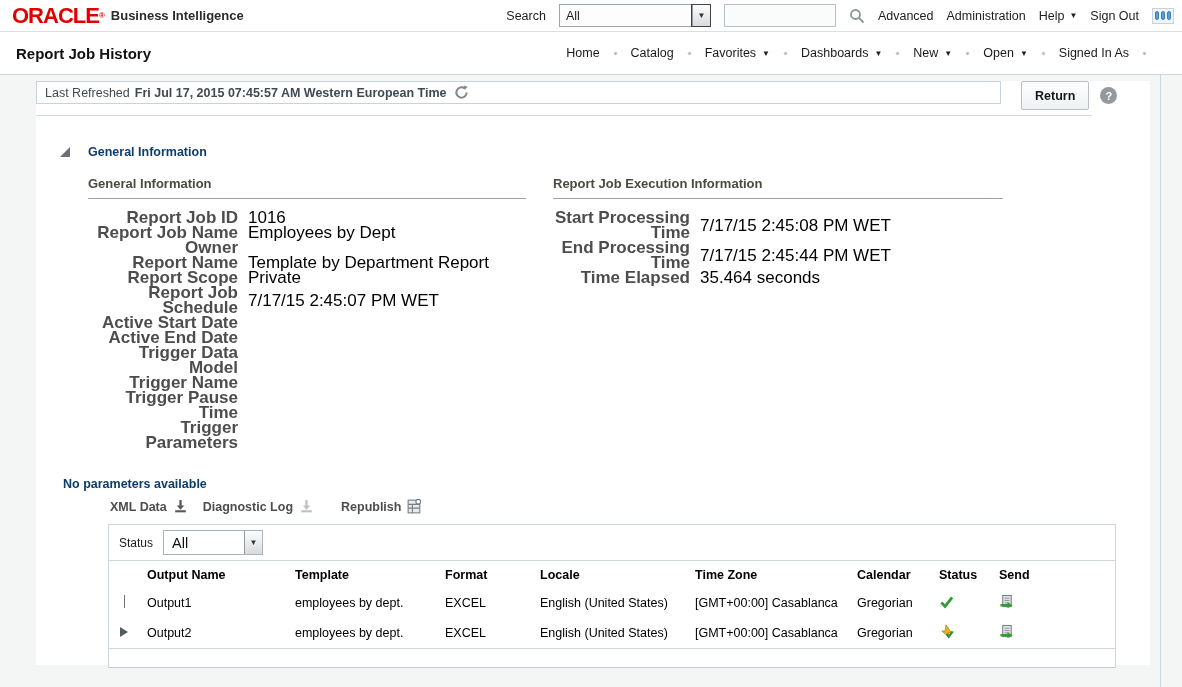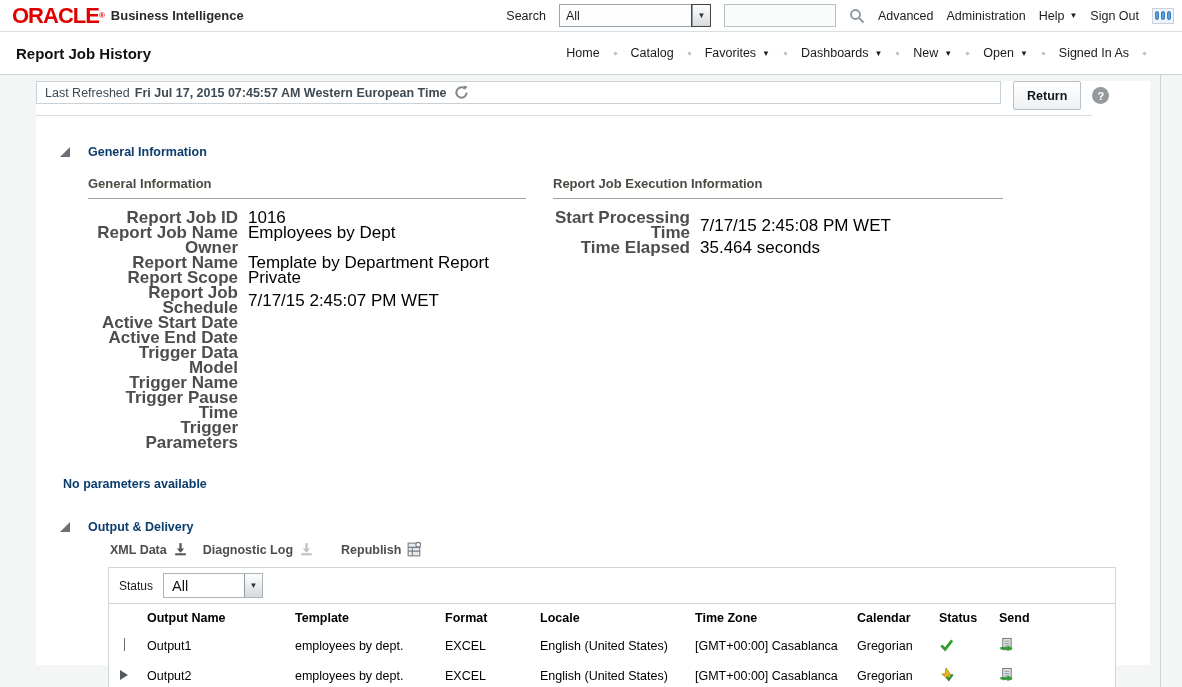--- a/index.html
+++ b/index.html
@@ -33,21 +33,21 @@
 
   
   .page { position:relative; height:612px; background:#f4f5f5; padding-top:6px; }
   .right-divider { position:absolute; top:0; bottom:0; left:1160px; width:1px; background:#ccd6dd; }
   .panel { position:relative; margin-left:36px; width:1114px; height:584px; background:#fff; }
 
   .refresh-row { display:flex; align-items:flex-start; }
   .refresh-strip { flex:0 0 965px; height:23px; border:1px solid #c9d2d9; display:flex; align-items:center; padding:0 8px; color:#3f4a52; gap:5px; font-size:12.5px; }
   .refresh-strip b { color:#3f4a52; }
   .refresh-icon { width:15px; height:15px; margin-left:3px; }
-  .return-btn { margin-left:12px; height:29px; padding:0 13px; font-weight:bold; font-size:12.5px; border:1px solid #b7c0c7; border-radius:2px; background:linear-gradient(#ffffff,#eef1f3); color:#15181b; cursor:pointer; font-family:inherit; }
+  .return-btn { margin-left:20px; height:29px; padding:0 13px; font-weight:bold; font-size:12.5px; border:1px solid #b7c0c7; border-radius:2px; background:linear-gradient(#ffffff,#eef1f3); color:#15181b; cursor:pointer; font-family:inherit; }
   .help-circle { width:17px; height:17px; border-radius:50%; background:#9096999c; background:#93999d; color:#fff; font-weight:bold; font-size:11px; display:flex; align-items:center; justify-content:center; margin:6px 0 0 11px; }
   .top-divider { width:1056px; border-bottom:1px solid #d6dbe0; margin-top:5px; }
 
   .section-head { display:flex; align-items:center; margin:29px 0 0 24px; }
   .tri { width:10px; height:10px; margin-right:18px; }
   .section-title { color:#0b3d6d; font-weight:bold; font-size:12.5px; }
 
   .cols { display:flex; margin-top:17px; }
   .col-left  { width:438px; margin-left:52px; }
   .col-right { width:450px; margin-left:27px; }
@@ -234,34 +234,32 @@
           </div>
       </div>
 
       <div class="col-right">
         <div class="subhead">Report Job Execution Information</div>
         <div class="field-row">
             <span class="f-label">Start Processing Time</span>
             <span class="f-value">7/17/15 2:45:08 PM WET</span>
           </div>
         <div class="field-row">
+            <span class="f-label">End Processing Time</span>
+            <span class="f-value">7/17/15 2:45:44 PM WET</span>
+          </div>
+        <div class="field-row">
             <span class="f-label">Time Elapsed</span>
             <span class="f-value">35.464 seconds</span>
           </div>
       </div>
     </div>
 
     <div class="no-params">No parameters available</div>
 
-    <div class="section-head">
-      <svg class="tri" viewBox="0 0 10 10">
-          <polygon points="10,0 10,10 0,10" fill="#6a7075"></polygon>
-        </svg>
-      <span class="section-title">Output &amp; Delivery</span>
-    </div>
 
     <div class="toolbar">
       <span class="tool">
         <span>XML Data</span>
         <svg class="tool-icon" viewBox="0 0 16 16">
           <path d="M8 2 v6" stroke="#555a5e" stroke-width="2.2" fill="none"></path>
           <polygon points="4.5,7 11.5,7 8,11" fill="#555a5e"></polygon>
           <path d="M3 12.5 h10" stroke="#555a5e" stroke-width="2" fill="none"></path>
         </svg>
       </span>

